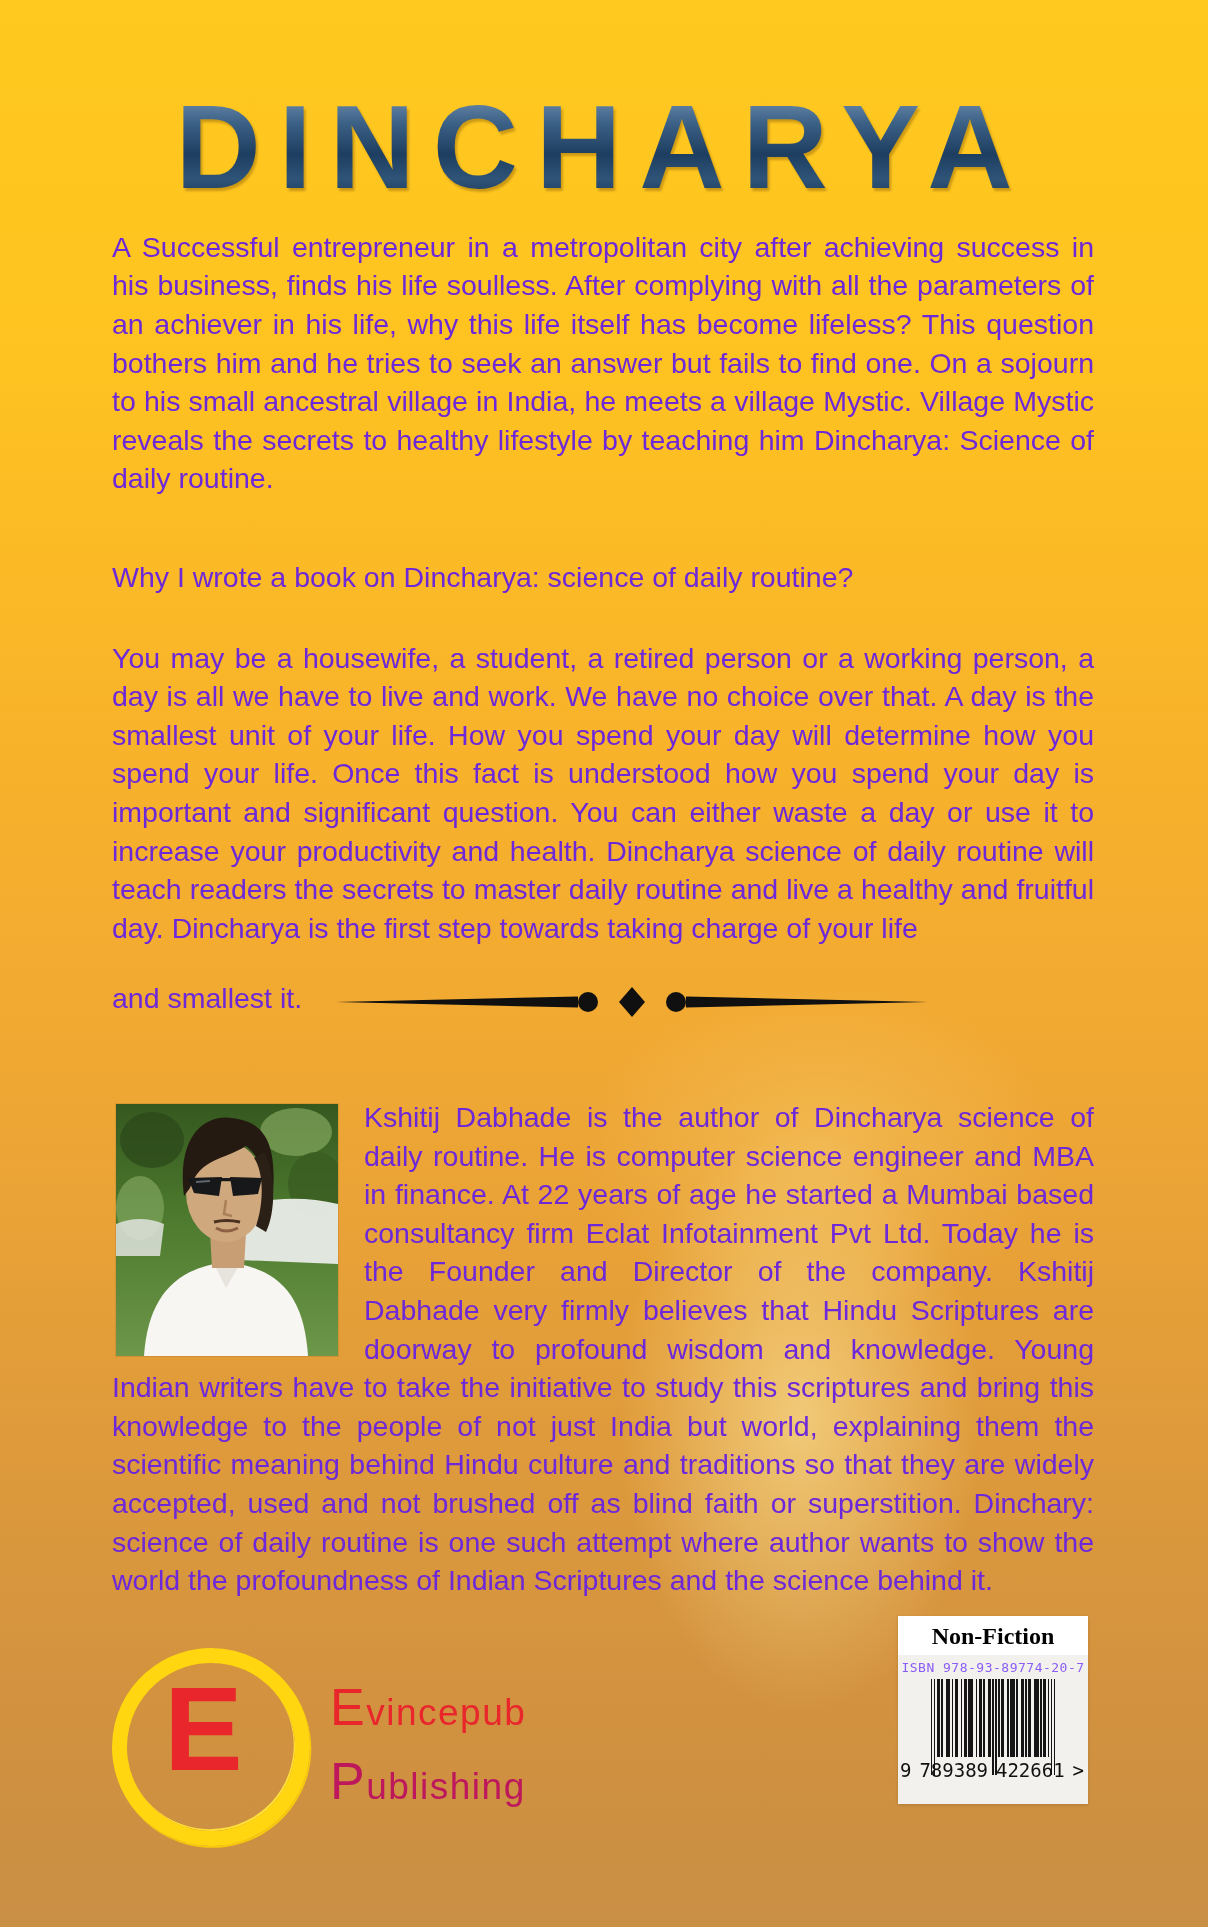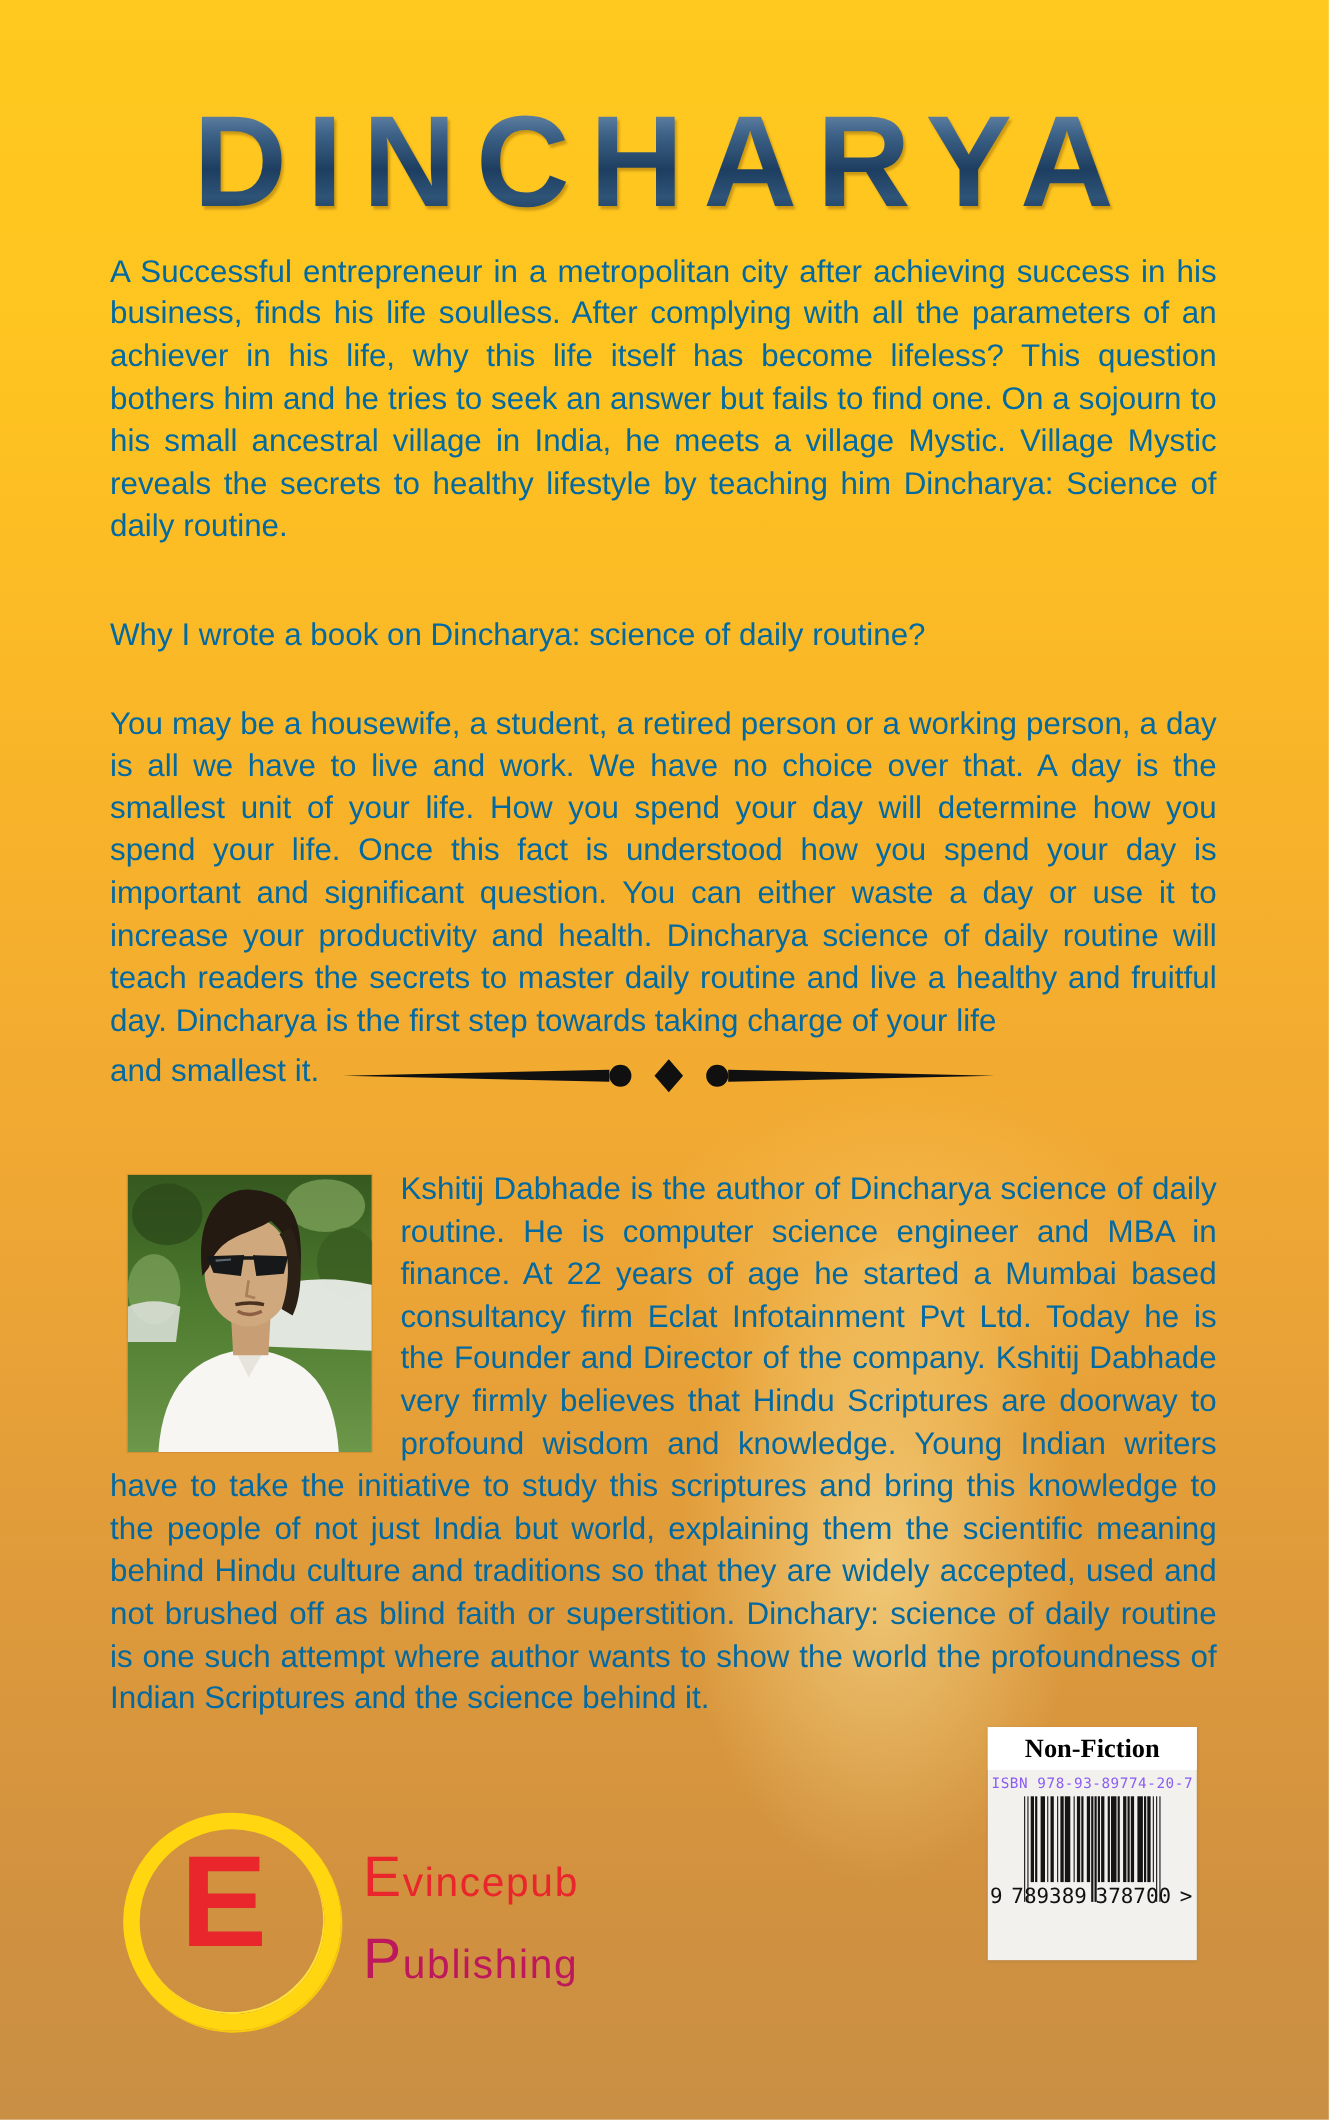--- a/index.html
+++ b/index.html
@@ -17,21 +17,21 @@
   .content{position:relative;padding:0 98px 0 96px;}
 
   .title{
     margin:86px 0 0 0;text-align:center;
     font-size:118px;font-weight:bold;letter-spacing:18px;line-height:1.05;
     background:linear-gradient(180deg,#7d9cbc 0%,#3c6186 30%,#1d3e60 55%,#2e5478 75%,#142f4d 100%);
     -webkit-background-clip:text;background-clip:text;color:transparent;
     filter:drop-shadow(2px 3px 1px rgba(110,70,0,.35));
   }
 
-  .body-text{color:#0369a1;font-size:28.5px;line-height:38.6px;margin:4px;}
+  .body-text{color:#6d28d9;font-size:28.5px;line-height:38.6px;margin:16px;}
   .justify{text-align:justify;}
   .p1{margin-top:18px;}
   .why{margin-top:60px;}
   .p2{margin-top:42px;}
 
   .lastline-row{display:flex;align-items:center;margin-top:0;}
   .lastline-row .txt{white-space:nowrap;}
   .ornament{margin-left:14px;flex:0 0 auto;margin-top:6px;}
 
   .author-section{margin-top:64px;}
@@ -55,21 +55,21 @@
     font-family:"Liberation Sans",sans-serif;
   }
   .brand{position:absolute;left:218px;top:33px;}
   .brand-line{display:block;font-size:37px;letter-spacing:1.5px;line-height:1.0;}
   .brand-line::first-letter{font-size:52px;}
   .brand-top{color:#e8262c;margin-bottom:22px;}
   .brand-bottom{color:#be185d;}
 
   
   .barcode-box{
-    position:absolute;left:898px;top:1570px;width:190px;height:212px;
+    position:absolute;left:898px;top:1616px;width:190px;height:188px;
     background:#f2f1ed;box-shadow:0 1px 3px rgba(0,0,0,.15);
   }
   .genre{
     background:#ffffff;text-align:center;color:#000;
     font-family:"Liberation Serif",serif;font-weight:bold;font-size:24px;
     padding:7px 0 5px 0;
   }
   .isbn-line{
     font-family:"DejaVu Sans Mono",monospace;font-size:13px;letter-spacing:0.5px;
     color:#8b5cf6;text-align:center;padding:5px 0 4px 0;white-space:nowrap;
@@ -194,16 +194,16 @@
       <i style="width: 4.5px; margin-right: 1.5px; height: 78px;"></i>
       <i style="width: 1.5px; margin-right: 1.5px; height: 78px;"></i>
       <i style="width: 3px; margin-right: 1.5px; height: 78px;"></i>
       <i style="width: 1.5px; margin-right: 1.5px; height: 78px;"></i>
       <i style="width: 1.5px; margin-right: 1.5px; height: 96px;"></i>
       <i style="width: 1.5px; margin-right: 0px; height: 96px;"></i>
     </div>
   <div class="ean-row">
     <span>9</span>
     <span>789389</span>
-    <span>378700</span>
+    <span>422661</span>
     <span>&gt;</span>
   </div>
 </div>
 
 </body></html>

